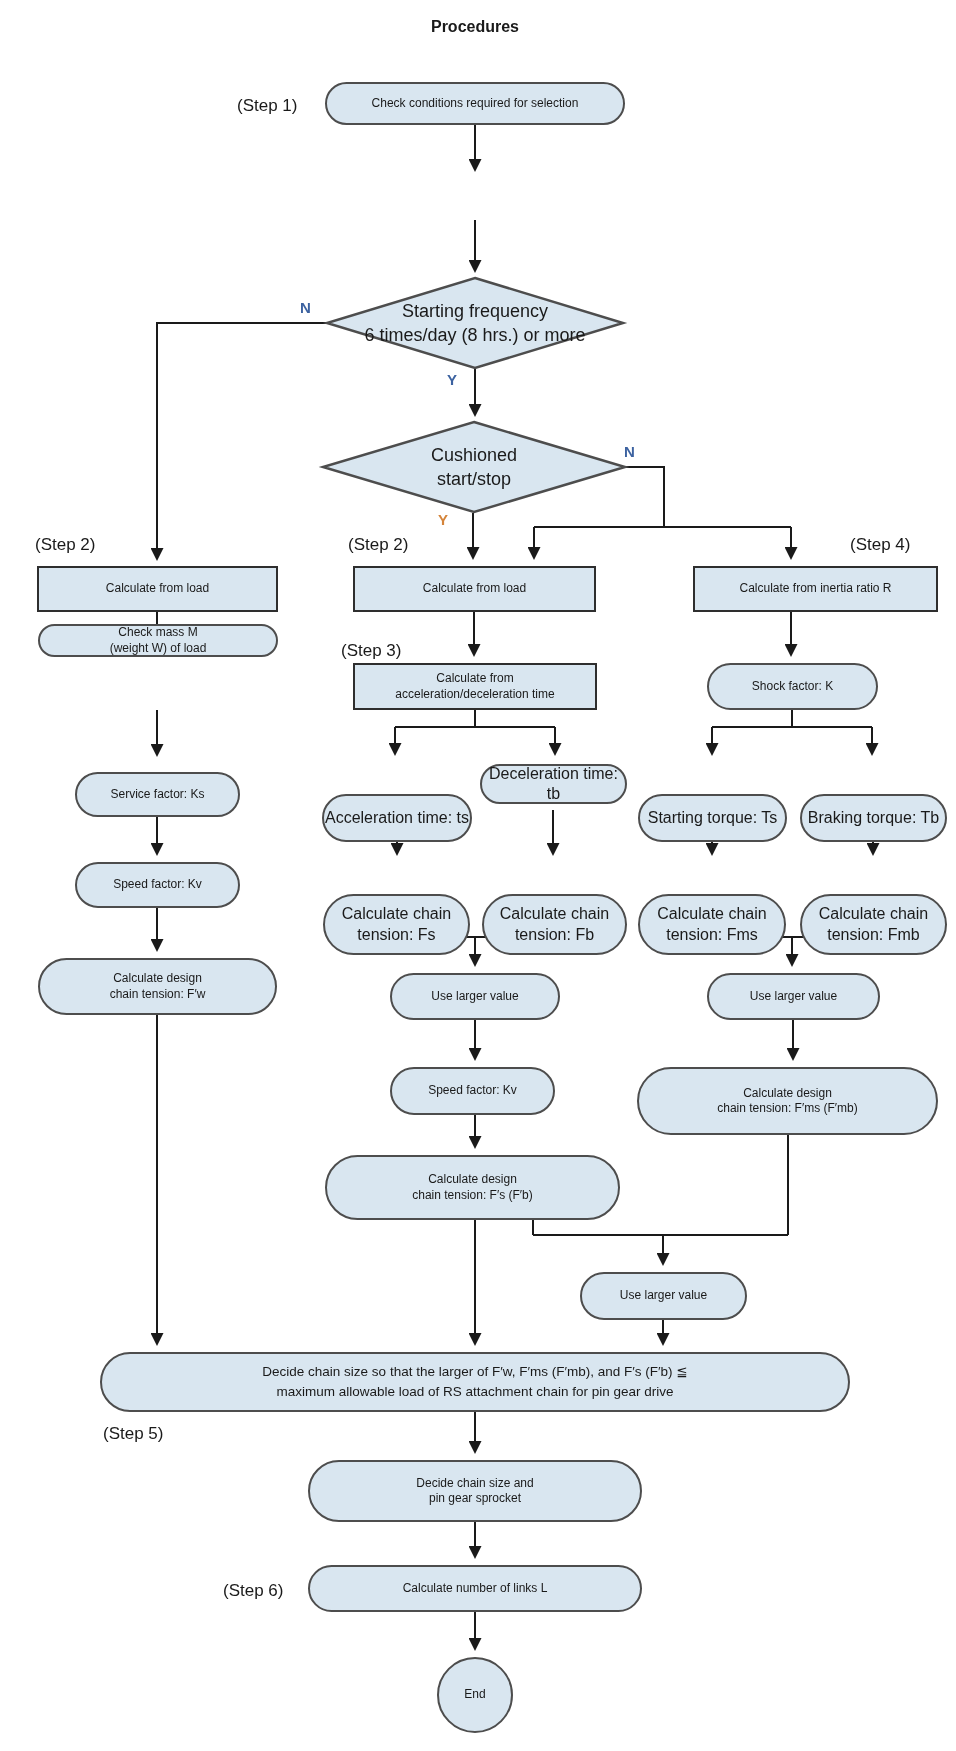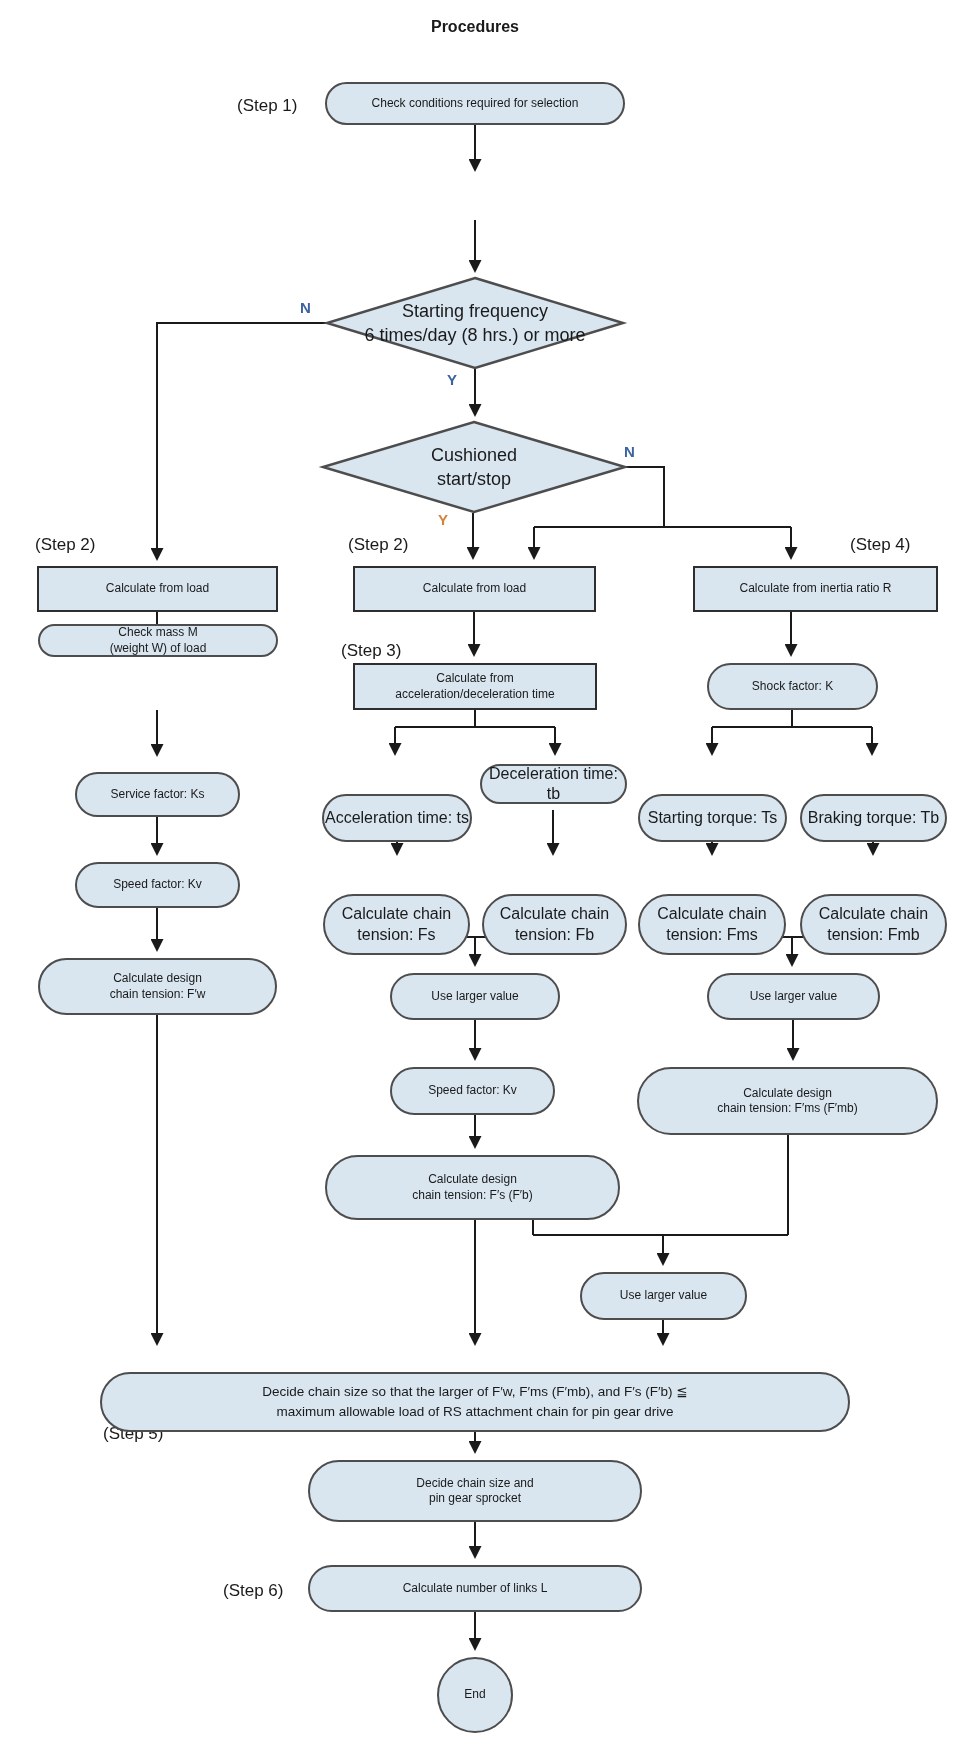--- a/index.html
+++ b/index.html
@@ -11,21 +11,21 @@
   #wires{position:absolute;left:0;top:0;z-index:0;}
   .node{
     position:absolute;z-index:1;display:flex;align-items:center;justify-content:center;
     text-align:center;white-space:pre-line;box-sizing:border-box;
     background:#d9e6f0;border:2.5px solid #4d4d4d;font-size:12px;line-height:1.28;
   }
   .stadium{border-radius:999px;}
   .rect{border-width:2px;border-color:#2e2e2e;border-radius:0;}
   .circle{border-radius:50%;}
   .small{font-size:16px;margin-top:32px;}
-  .big{font-size:13.5px;line-height:1.5;margin-top:20px;}
+  .big{font-size:13.5px;line-height:1.5;}
   .dtext{
     position:absolute;z-index:1;display:flex;align-items:center;justify-content:center;
     text-align:center;white-space:pre-line;font-size:18px;line-height:1.35;background:none;border:none;
   }
   .steplabel{
     position:absolute;z-index:1;font-size:17px;white-space:nowrap;
   }
   .branch{
     position:absolute;z-index:1;font-size:15px;font-weight:bold;
   }

